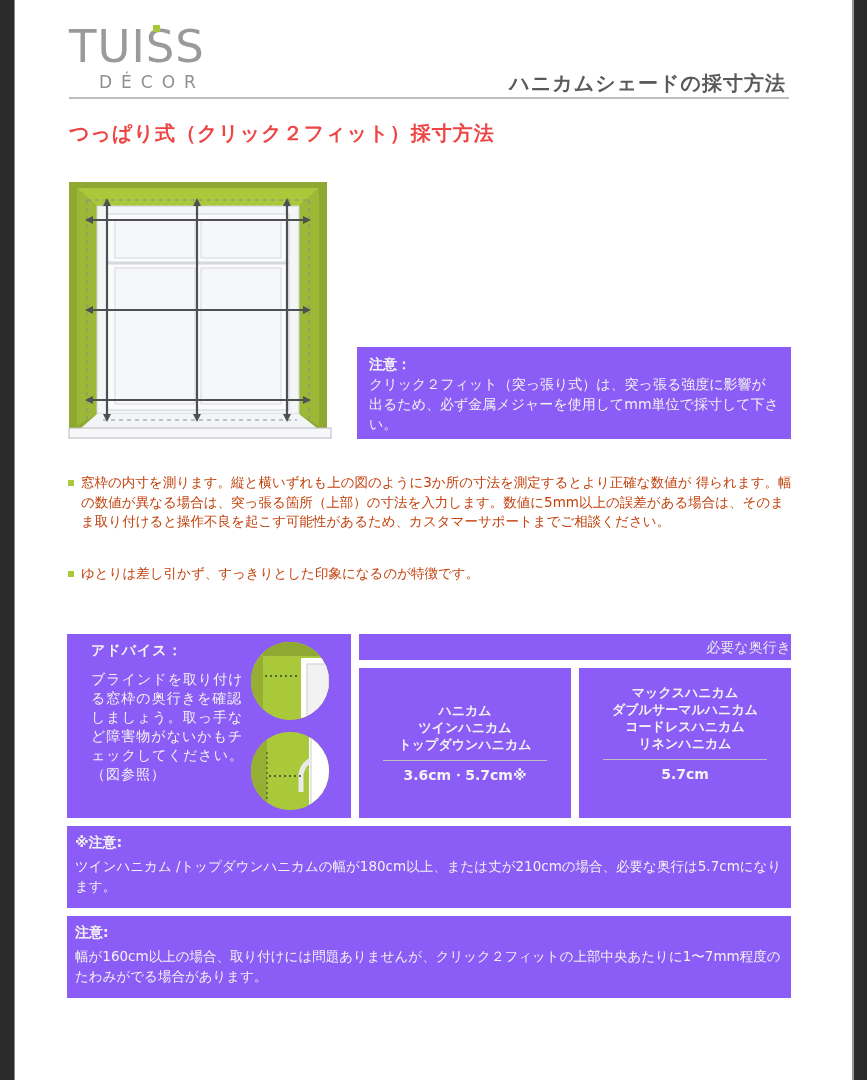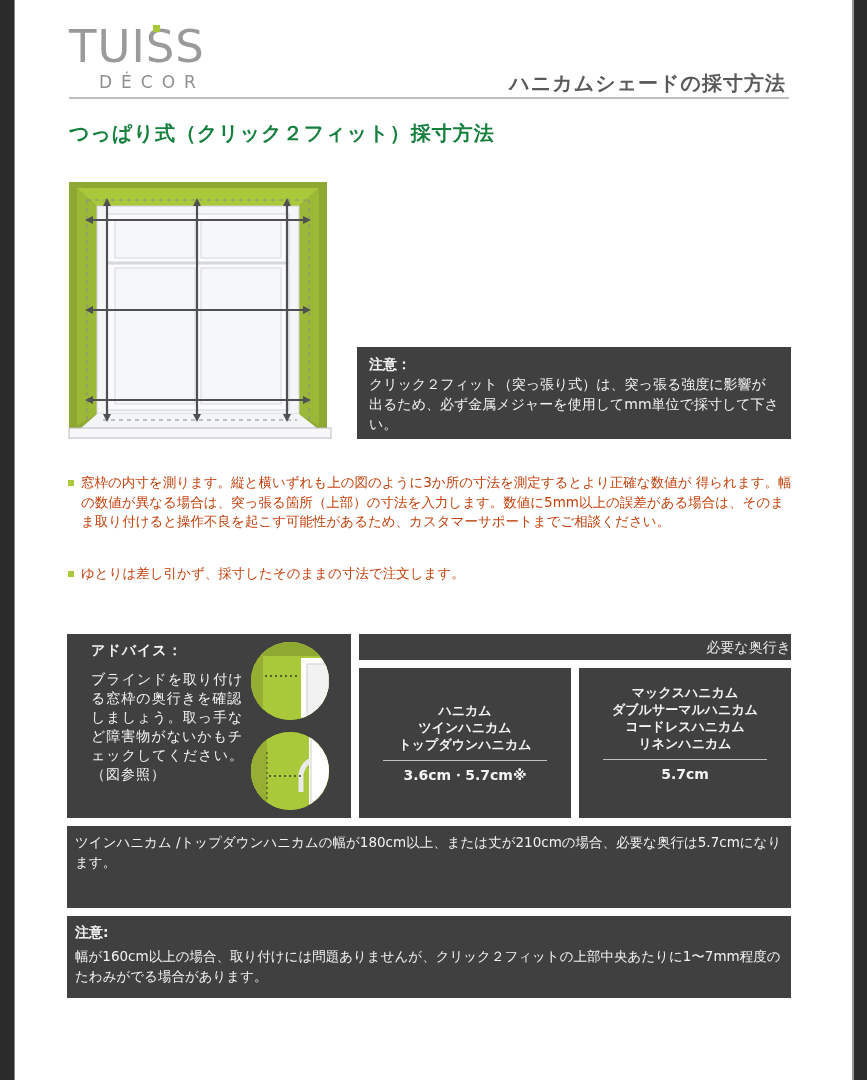--- a/index.html
+++ b/index.html
@@ -11,28 +11,28 @@
 
   .logo { position:absolute; left:54px; top:24px; width:180px; }
   .logo-main { font-family:"DejaVu Sans", sans-serif; font-size:45px; font-weight:normal; color:#9a9a9a;
                letter-spacing:1px; line-height:45px; position:relative; }
   .logo-dot { position:absolute; left:85px; top:1px; width:7px; height:7px; background:#a9c93a; }
   .logo-sub { font-size:17px; letter-spacing:9px; color:#8f8f8f; margin-left:30px; margin-top:4px; line-height:18px; }
 
   .doc-title { position:absolute; right:66px; top:70px; font-size:20px; font-weight:bold; color:#5a5a5c; letter-spacing:1px; }
   .header-rule { position:absolute; left:54px; top:97px; width:720px; height:2px; background:#bdbdc0; }
 
-  .section-title { position:absolute; left:54px; top:120px; font-size:20px; font-weight:bold; color:#15803d; letter-spacing:1px; }
+  .section-title { position:absolute; left:54px; top:120px; font-size:20px; font-weight:bold; color:#ef4444; letter-spacing:1px; }
 
   .illus { position:absolute; left:52px; top:180px; width:266px; height:262px; }
 
   .intro { position:absolute; left:344px; top:178px; width:432px; font-size:13.5px; line-height:19px; color:#55555a; }
   .intro p { margin:0 0 19px 0; }
 
-  .darkbox { background:#404040; color:#f2f2f2; box-sizing:border-box; }
+  .darkbox { background:#8b5cf6; color:#f2f2f2; box-sizing:border-box; }
   .warn1 { position:absolute; left:342px; top:347px; width:434px; height:92px; padding:7px 12px; font-size:14px; line-height:20px; }
   .warn1 .h { font-weight:bold; font-size:14px; }
 
   .bullets { position:absolute; left:52px; top:473px; width:730px; font-size:13.5px; line-height:19.5px; color:#c2410c; }
   .bullet { position:relative; padding-left:14px; }
   .bullet .sq { position:absolute; left:1px; top:7px; width:6px; height:6px; background:#a9c93a; }
   .bullet + .bullet { margin-top:32px; }
 
   .advice { position:absolute; left:52px; top:634px; width:284px; height:184px; padding:8px 24px; }
   .advice .h { font-weight:bold; font-size:14px; letter-spacing:1px; }
@@ -113,21 +113,21 @@
     <div>クリック２フィット（突っ張り式）は、突っ張る強度に影響が出るため、必ず金属メジャーを使用してmm単位で採寸して下さい。</div>
   </div>
 
   <div class="bullets">
     <div class="bullet">
       <span class="sq"></span>
       <span>窓枠の内寸を測ります。縦と横いずれも上の図のように3か所の寸法を測定するとより正確な数値が 得られます。幅の数値が異なる場合は、突っ張る箇所（上部）の寸法を入力します。数値に5mm以上の誤差がある場合は、そのまま取り付けると操作不良を起こす可能性があるため、カスタマーサポートまでご相談ください。</span>
     </div>
     <div class="bullet">
       <span class="sq"></span>
-      <span>ゆとりは差し引かず、採寸したそのままの寸法で注文します。</span>
+      <span>ゆとりは差し引かず、すっきりとした印象になるのが特徴です。</span>
     </div>
   </div>
 
   <div class="darkbox advice">
     <div class="h">アドバイス：</div>
     <div class="t">ブラインドを取り付ける窓枠の奥行きを確認しましょう。取っ手など障害物がないかもチェックしてください。（図参照）</div>
     <div class="circle" style="left:184px; top:8px;">
       <svg width="78" height="78" viewBox="0 0 78 78">
         <rect width="78" height="78" fill="#a9c93a"></rect>
         <polygon points="0,0 78,0 78,14 12,14" fill="#8fa832"></polygon>
@@ -167,20 +167,21 @@
       <div>マックスハニカム</div>
       <div>ダブルサーマルハニカム</div>
       <div>コードレスハニカム</div>
       <div>リネンハニカム</div>
     </div>
     <div class="rule"></div>
     <div class="val">5.7cm</div>
   </div>
 
   <div class="darkbox note" style="top:826px; height:82px;">
+    <div class="h">※注意:</div>
     <div>ツインハニカム /トップダウンハニカムの幅が180cm以上、または丈が210cmの場合、必要な奥行は5.7cmになります。</div>
   </div>
 
   <div class="darkbox note" style="top:916px; height:82px;">
     <div class="h">注意:</div>
     <div>幅が160cm以上の場合、取り付けには問題ありませんが、クリック２フィットの上部中央あたりに1〜7mm程度のたわみがでる場合があります。</div>
   </div>
 </div>
 
 <div class="edge-r"></div>

